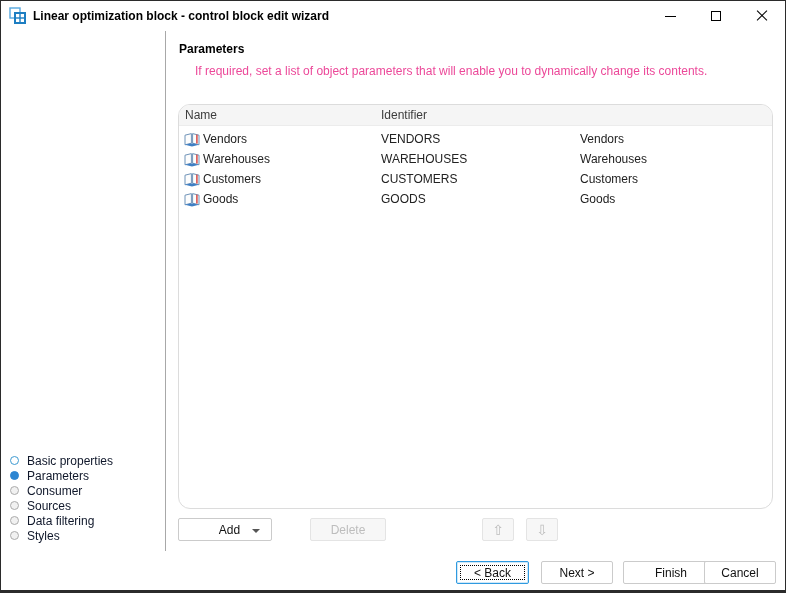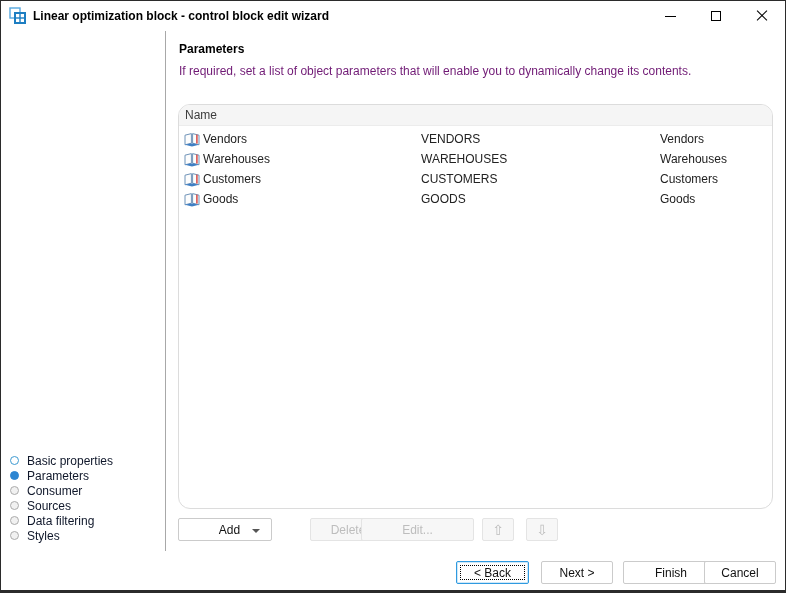--- a/index.html
+++ b/index.html
@@ -26,27 +26,27 @@
   .vsep{position:absolute;left:164px;top:30px;width:1px;height:520px;background:#a8a8a8;}
   .steps{position:absolute;left:0;top:452px;width:164px;}
   .step{position:absolute;left:9px;height:15px;display:flex;align-items:center;}
   .step .bullet{width:9px;height:9px;border-radius:50%;margin-right:8px;flex:0 0 auto;}
   .step.visited .bullet{border:1px solid #3d9ad1;background:#fff;}
   .step.current .bullet{border:1px solid #2e86d2;background:#2e86d2;}
   .step.upcoming .bullet{border:1px solid #ababab;background:#f1f1f1;}
   .step .lbl{font-size:12px;color:#0f172a;white-space:nowrap;}
   
   .heading{position:absolute;left:178px;top:41px;font-weight:700;font-size:12px;color:#000;}
-  .desc{position:absolute;left:178px;top:63px;font-size:12px;color:#701a75;white-space:nowrap;}
+  .desc{position:absolute;left:194px;top:63px;font-size:12px;color:#ec4899;white-space:nowrap;}
   
   .ptable{position:absolute;left:177px;top:103px;width:595px;height:405px;border:1px solid #dcdcdc;border-radius:12px;background:#fff;overflow:hidden;}
   .thead{display:grid;grid-template-columns:196px 199px 1fr;height:21px;background:#f5f5f5;border-bottom:1px solid #ececec;align-items:center;}
   .thead .th{padding-left:6px;color:#3c3c3c;font-size:12px;}
   .tbody{padding-top:3px;}
-  .trow{display:grid;grid-template-columns:196px 199px 1fr;height:20px;align-items:center;gap:40px;}
+  .trow{display:grid;grid-template-columns:196px 199px 1fr;height:20px;align-items:center;}
   .trow .cell{font-size:12px;color:#222;white-space:nowrap;overflow:hidden;}
   .trow .namecell{display:flex;align-items:center;padding-left:5px;}
   .trow .namecell .bookicon{width:16px;height:15px;margin-right:3px;flex:0 0 auto;}
   .trow .idcell,.trow .dictcell{padding-left:6px;}
   
   .btn{position:absolute;height:23px;border:1px solid #cbcbcb;border-radius:2px;background:#fff;
        font-family:"Liberation Sans",sans-serif;font-size:12px;color:#111;
        display:flex;align-items:center;justify-content:center;padding:0;}
   .btn.disabled{background:#f7f7f7;border-color:#e4e4e4;color:#bdbdbd;}
   .btn-add{left:177px;top:517px;width:94px;padding-left:9px;}
@@ -117,20 +117,21 @@
         <span class="lbl">Styles</span>
       </div>
   </div>
 
   <div class="heading">Parameters</div>
   <div class="desc">If required, set a list of object parameters that will enable you to dynamically change its contents.</div>
 
   <div class="ptable">
     <div class="thead">
       <div class="th">Name</div>
+      <div class="th">Identifier</div>
     </div>
     <div class="tbody">
 
       <div class="trow">
         <div class="cell namecell">
           <svg class="bookicon" viewBox="0 0 16 15">
             <path d="M1,3.2 L7.4,1.6 L7.4,11.2 L1,12.8 Z" fill="#fdfdfd" stroke="#6f93b8" stroke-width="1"></path>
             <path d="M15,3.2 L8.6,1.6 L8.6,11.2 L15,12.8 Z" fill="#fdfdfd" stroke="#6f93b8" stroke-width="1"></path>
             <path d="M1,12.8 L7.4,11.2 L8,12 L8.6,11.2 L15,12.8 L8,14.4 Z" fill="#3f7fc4"></path>
             <rect x="12.1" y="2.6" width="1.6" height="9" fill="#d9534f"></rect>
@@ -184,21 +185,20 @@
       </div>
 
     </div>
   </div>
 
   <button class="btn btn-add">
     <span>Add</span>
     <span class="caret"></span>
   </button>
   <button class="btn btn-delete disabled" aria-disabled="true">Delete</button>
-  <button class="btn btn-edit disabled" aria-disabled="true">Edit...</button>
   <button class="btn btn-up disabled" aria-disabled="true">
       <span>⇧</span>
     </button>
   <button class="btn btn-down disabled" aria-disabled="true">
       <span>⇩</span>
     </button>
 
   <button class="btn btn-back">&lt; Back</button>
   <button class="btn btn-next">Next &gt;</button>
   <button class="btn btn-finish">Finish</button>

